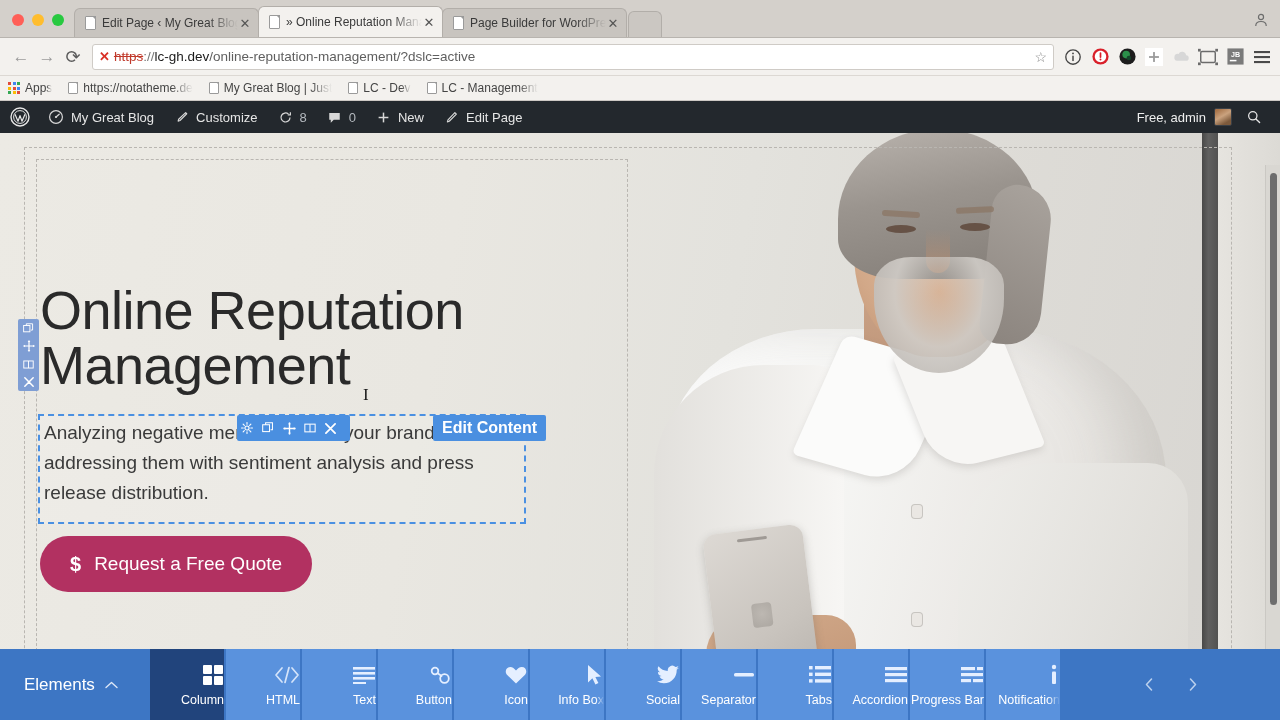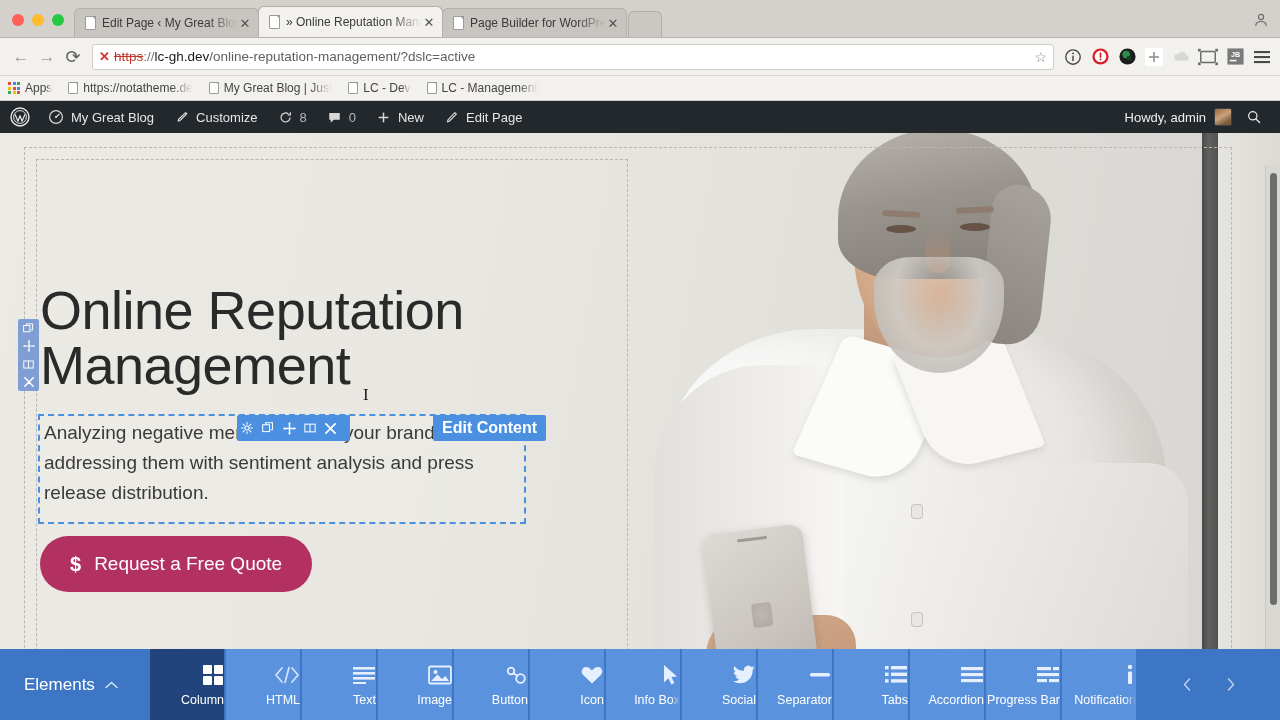--- a/index.html
+++ b/index.html
@@ -569,21 +569,21 @@
         <span>New</span>
       </div>
       <div class="wpitem">
         <svg width="15" height="15" viewBox="0 0 20 20">
           <path d="M14.5 3.5 L16.5 5.5 L7 15 L4.5 15.8 L5.3 13.3 Z" fill="none" stroke="#d8d8d8" stroke-width="1.5" stroke-linejoin="round"></path>
         </svg>
         <span>Edit Page</span>
       </div>
 
       <div class="wpright">
-        <span>Howdy, admin</span>
+        <span>Free, admin</span>
         <span class="avatar"></span>
         <span class="wp-search">
           <svg width="16" height="16" viewBox="0 0 20 20">
               <circle cx="8.5" cy="8.5" r="5.2" fill="none" stroke="#e6e6e6" stroke-width="1.6"></circle>
               <path d="M12.4 12.4 L17 17" stroke="#e6e6e6" stroke-width="1.7" stroke-linecap="round"></path>
             </svg>
         </span>
       </div>
     </div>
 
@@ -776,30 +776,20 @@
           <svg width="24" height="18" viewBox="0 0 24 18">
               <rect x="1" y="1" width="22" height="2.6" fill="#e5efff"></rect>
               <rect x="1" y="6" width="22" height="2.6" fill="#e5efff"></rect>
               <rect x="1" y="11" width="22" height="2.6" fill="#e5efff"></rect>
               <rect x="1" y="16" width="13" height="2" fill="#e5efff"></rect>
             </svg>
         </span>
         <span class="elabel">Text</span>
       </div>
 
-      <div class="el">
-        <span class="eico">
-          <svg width="24" height="20" viewBox="0 0 24 20">
-              <rect x="1" y="1.5" width="22" height="17" rx="1.5" fill="none" stroke="#e5efff" stroke-width="1.8"></rect>
-              <circle cx="7.5" cy="7" r="2" fill="#e5efff"></circle>
-              <path d="M3 16 9.5 9.5 14 14l3.5-3 3.5 5z" fill="#e5efff"></path>
-            </svg>
-        </span>
-        <span class="elabel">Image</span>
-      </div>
 
       <div class="el">
         <span class="eico">
           <svg width="24" height="20" viewBox="0 0 24 20">
               <circle cx="7" cy="6" r="3.3" fill="none" stroke="#e5efff" stroke-width="1.8"></circle>
               <circle cx="16.5" cy="13.5" r="4.3" fill="none" stroke="#e5efff" stroke-width="1.8"></circle>
               <path d="M9.6 8.3 13.6 11" stroke="#e5efff" stroke-width="1.8" stroke-linecap="round"></path>
             </svg>
         </span>
         <span class="elabel">Button</span>

